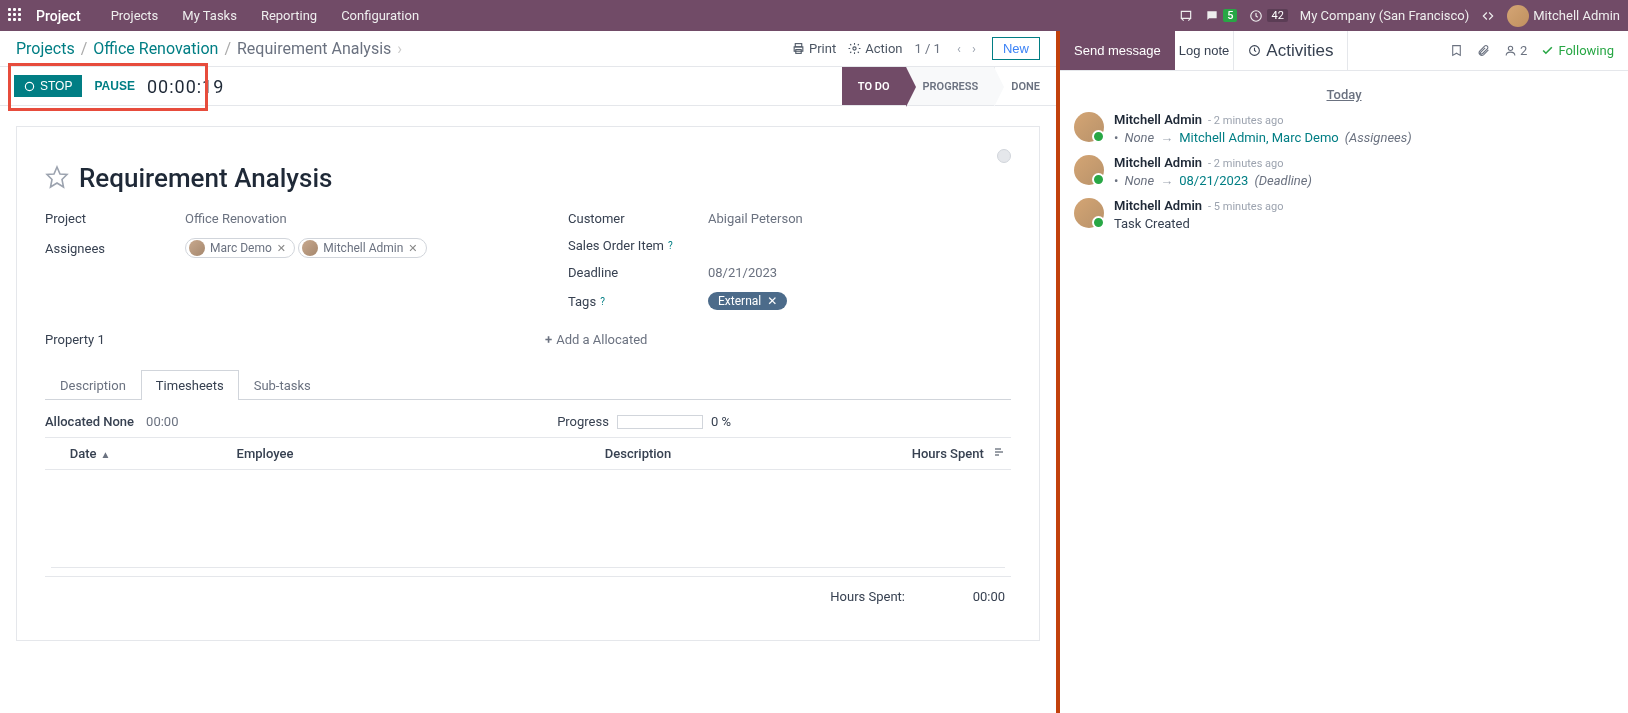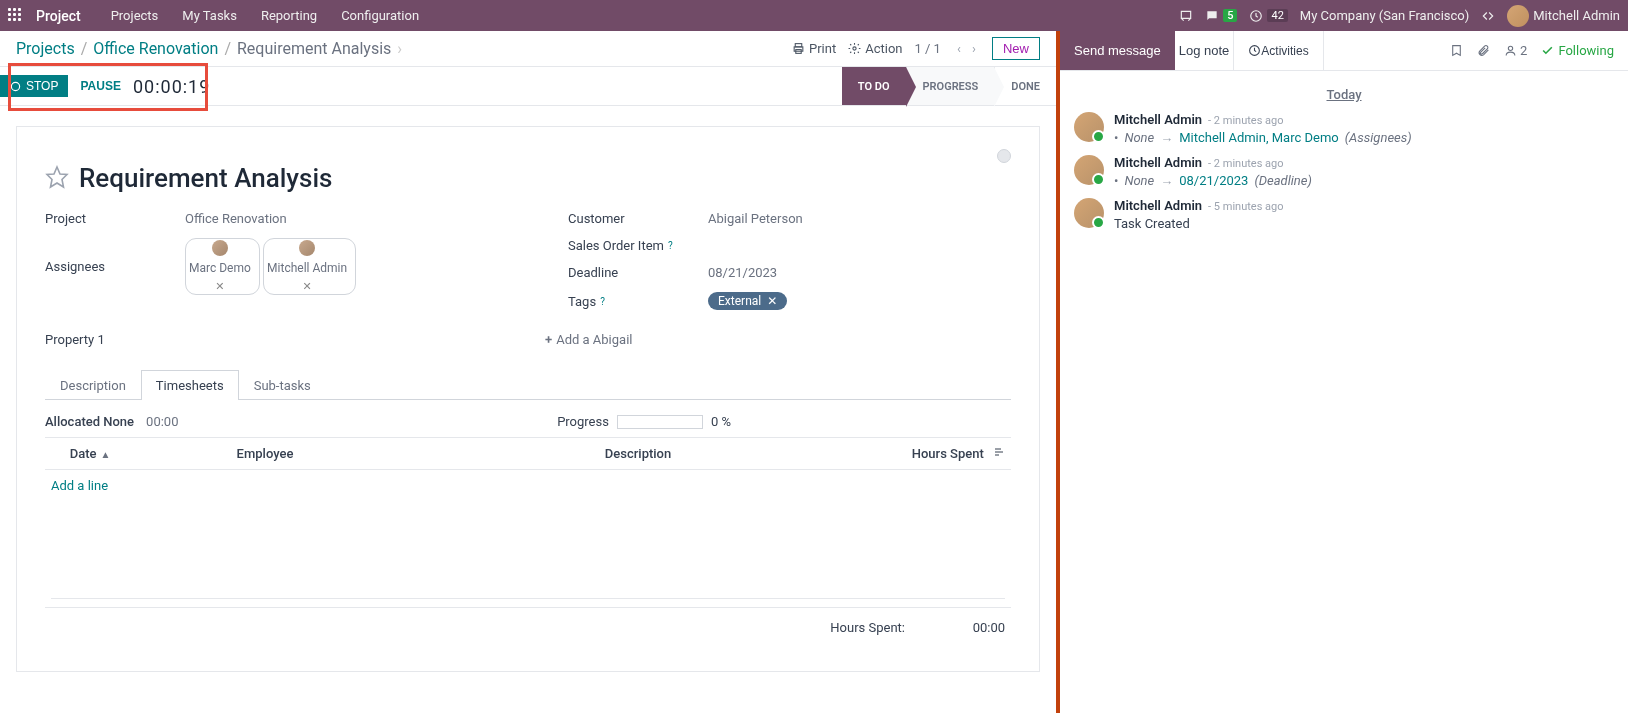--- a/index.html
+++ b/index.html
@@ -67,42 +67,42 @@
   .breadcrumb { display: flex; align-items: center; gap: 6px; font-size: 16px; }
   .breadcrumb a { color: #017E84; text-decoration: none; cursor: pointer; }
   .breadcrumb .sep { color: #aaa; }
   .breadcrumb .current { color: #6b7280; }
   .control-actions { margin-left: auto; display: flex; align-items: center; gap: 12px; color: #4b5563; }
   .control-actions .item { display: inline-flex; align-items: center; gap: 4px; cursor: pointer; }
   .pager-count { color: #6b7280; font-size: 13px; }
   .pager-arrows .arr { color: #9ca3af; padding: 0 4px; cursor: pointer; }
   .btn-new {
     border: 1px solid #017E84;
-    color: #a21caf;
+    color: #3b82f6;
     background: #fff;
     padding: 3px 10px;
     font-size: 13px;
     cursor: pointer;
     border-radius: 0;
   }
 
   
   .status-row {
     display: flex;
     align-items: stretch;
     border-top: 1px solid #e5e7eb;
     border-bottom: 1px solid #e5e7eb;
     height: 40px;
     position: relative;
   }
   .timer-box {
     display: flex;
     align-items: center;
     gap: 12px;
-    padding: 0 0;
+    padding: 0 14px;
   }
   .highlight-box {
     position: absolute;
     left: 8px;
     top: -4px;
     width: 200px;
     height: 48px;
     border: 3px solid #e74c3c;
     pointer-events: none;
   }
@@ -220,21 +220,20 @@
 
   .tag-chip {
     display: inline-flex;
     align-items: center;
     gap: 5px;
     border: 1px solid #d1d5db;
     border-radius: 11px;
     padding: 1px 8px 1px 3px;
     font-size: 12px;
     background: #fff;
-    flex-direction: column;
   }
   .tag-chip .mini-avatar {
     width: 16px; height: 16px; border-radius: 50%;
     background: linear-gradient(135deg,#c8a98e,#a5876d);
     display: inline-block;
   }
   .tag-chip .x { color: #888; cursor: pointer; font-size: 11px; }
 
   .pill {
     display: inline-flex;
@@ -336,24 +335,25 @@
     cursor: pointer;
   }
   .btn-activities {
     background: #fff;
     color: #374151;
     border: none;
     border-left: 1px solid #e5e7eb;
     border-right: 1px solid #e5e7eb;
     height: 100%;
     padding: 0 14px;
-    font-size: 12px;
+    font-size: 17px;
     cursor: pointer;
     display: inline-flex;
     align-items: center;
+    gap: 5px;
   }
   .chatter-icons { margin-left: auto; display: flex; align-items: center; gap: 14px; padding-right: 14px; color: #6b7280;}
   .chatter-icons .ic { cursor: pointer; display: inline-flex; align-items: center; gap: 3px; }
   .following { color: #28a745; display: inline-flex; align-items: center; gap: 4px; font-size: 13px; }
 
   .chatter-body { padding: 10px 14px; overflow: auto; }
   .chatter-day { text-align: center; color: #6b7280; font-size: 13px; font-weight: 500; margin: 6px 0 10px 0; text-decoration: underline;}
 
   .msg { display: flex; gap: 10px; margin-bottom: 10px; }
   .msg-avatar {
@@ -571,21 +571,21 @@
                 </span>
               </span>
             </div>
           </div>
         </div>
 
         <div class="property-row">
           <span class="property-label">Property 1</span>
           <span class="add-property">
             <span style="font-weight:600">+</span>
-            <span>Add a Abigail</span>
+            <span>Add a Allocated</span>
           </span>
         </div>
 
         <div class="tabs">
           <div class="tab">Description</div>
           <div class="tab active">Timesheets</div>
           <div class="tab">Sub-tasks</div>
         </div>
 
         <div class="ts-header">
@@ -611,23 +611,20 @@
               <th class="right" style="width:130px">
                 <span>Hours Spent</span>
                 <svg class="tiny-icon" style="margin-left:6px" viewBox="0 0 24 24" fill="none" stroke="#374151" stroke-width="2">
                     <path d="M4 6h12M4 12h16M4 18h8"></path>
                   </svg>
               </th>
             </tr>
           </thead>
           <tbody>
             <tr>
-                <td colspan="4"><span class="add-line">Add a line</span></td>
-              </tr>
-            <tr>
                 <td colspan="4">
                   <div class="ts-spacer"></div>
                 </td>
               </tr>
           </tbody>
         </table>
         <div class="ts-footer">
           <span class="lbl">Hours Spent:</span>
           <span class="val">00:00</span>
         </div>

